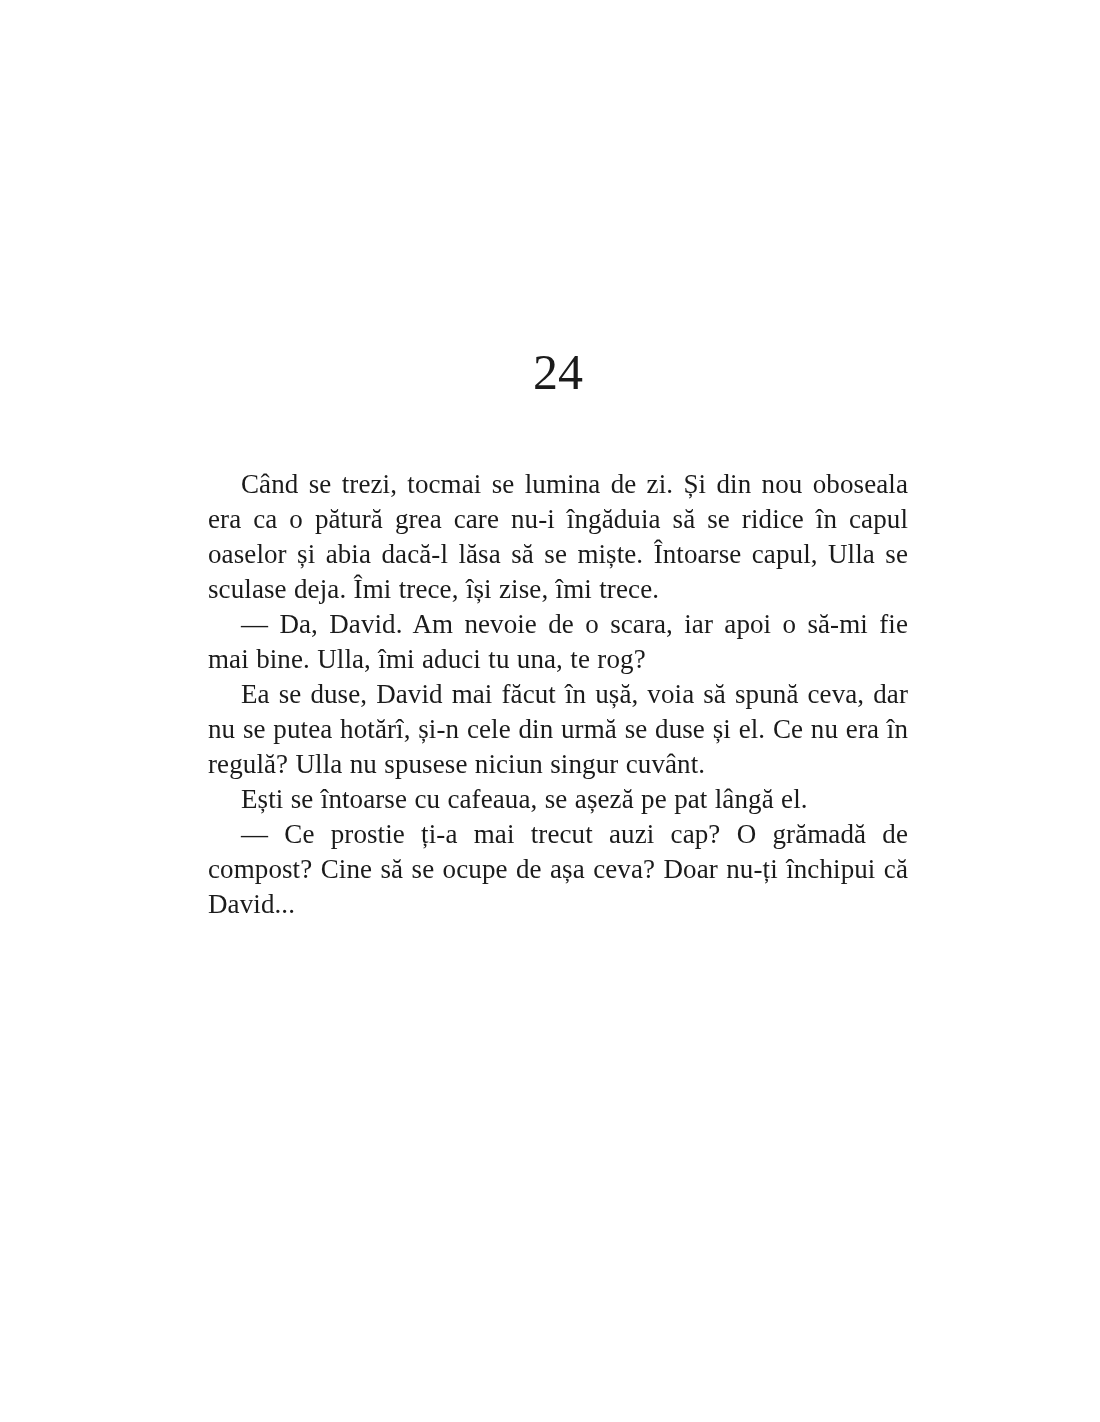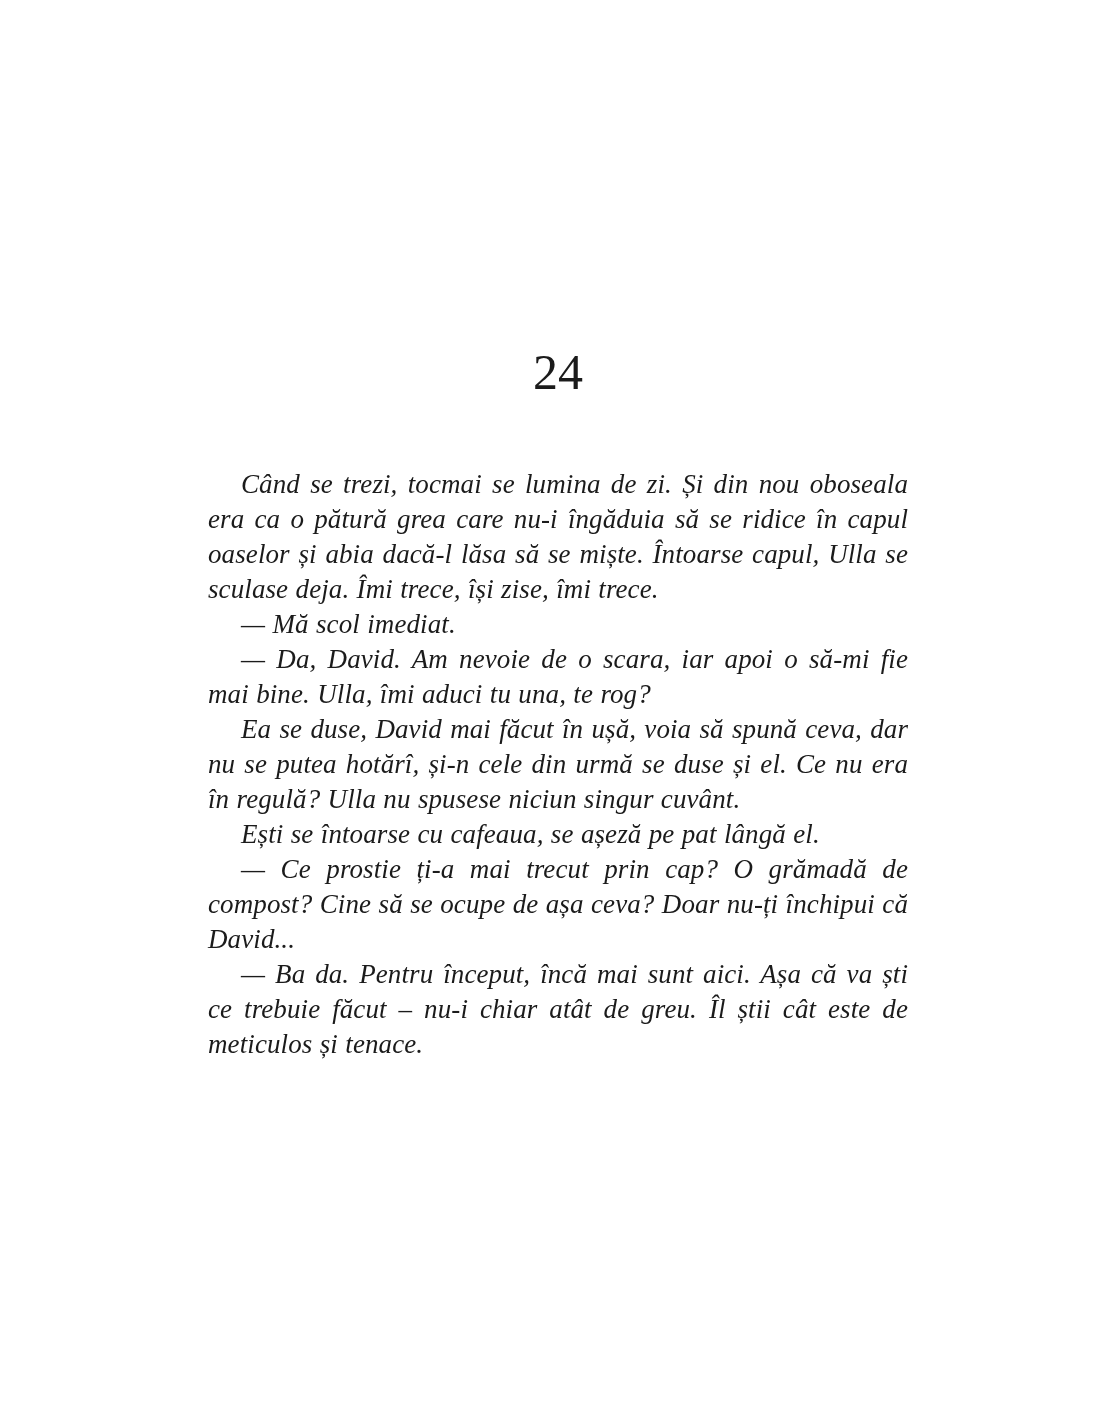--- a/index.html
+++ b/index.html
@@ -36,31 +36,28 @@
   .body-text p {
     margin: 0;
     padding: 0;
     font-size: 27px;
     line-height: 35px;
     text-align: justify;
     text-indent: 33px;
     letter-spacing: 0.1px;
     word-spacing: 0.5px;
     color: #1b1b1b;
-    font-style: italic;
   }
 </style>
 </head>
 <body>
 
 <div class="page">
   <div class="chapter-number">24</div>
 
   <div class="body-text">
     <p>Când se trezi, tocmai se lumina de zi. Și din nou oboseala era ca o pătură grea care nu-i îngăduia să se ridice în capul oaselor și abia dacă-l lăsa să se miște. Întoarse capul, Ulla se sculase deja. Îmi trece, își zise, îmi trece.</p>
-    <p>— Mă scol imediat.</p>
     <p>— Da, David. Am nevoie de o scara, iar apoi o să-mi fie mai bine. Ulla, îmi aduci tu una, te rog?</p>
     <p>Ea se duse, David mai făcut în ușă, voia să spună ceva, dar nu se putea hotărî, și-n cele din urmă se duse și el. Ce nu era în regulă? Ulla nu spusese niciun singur cuvânt.</p>
     <p>Ești se întoarse cu cafeaua, se așeză pe pat lângă el.</p>
-    <p>— Ce prostie ți-a mai trecut prin cap? O grămadă de compost? Cine să se ocupe de așa ceva? Doar nu-ți închipui că David...</p>
-    <p>— Ba da. Pentru început, încă mai sunt aici. Așa că va ști ce trebuie făcut – nu-i chiar atât de greu. Îl știi cât este de meticulos și tenace.</p>
+    <p>— Ce prostie ți-a mai trecut auzi cap? O grămadă de compost? Cine să se ocupe de așa ceva? Doar nu-ți închipui că David...</p>
   </div>
 </div>
 
 </body></html>

